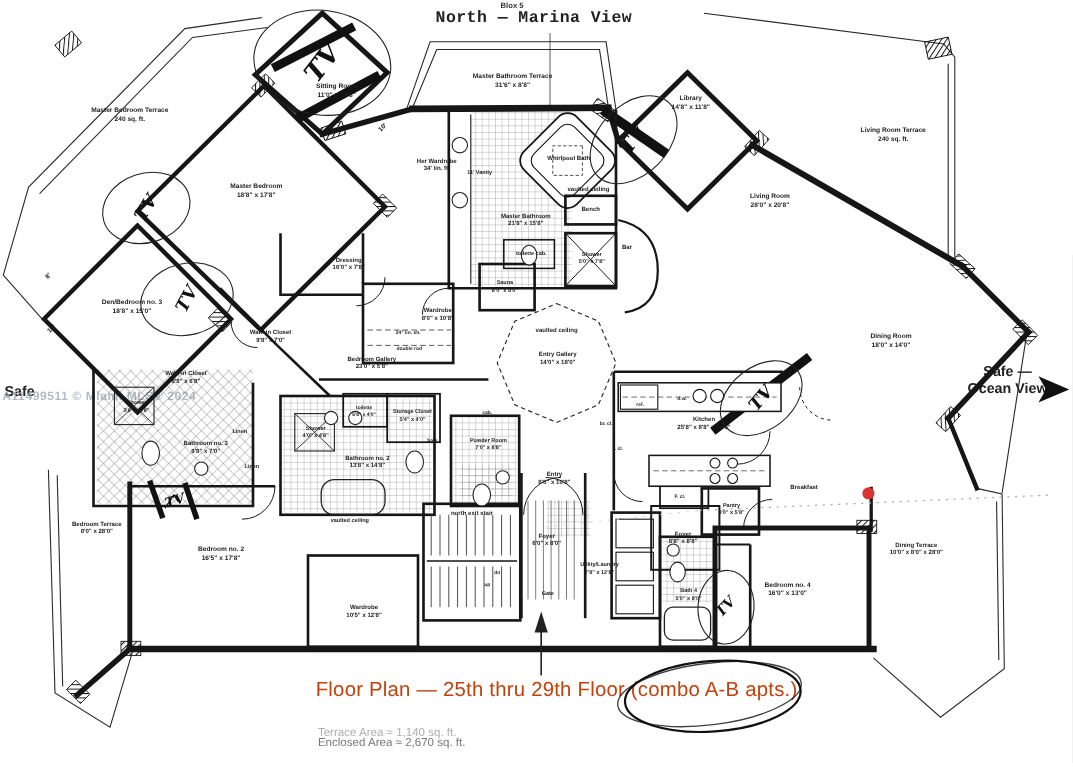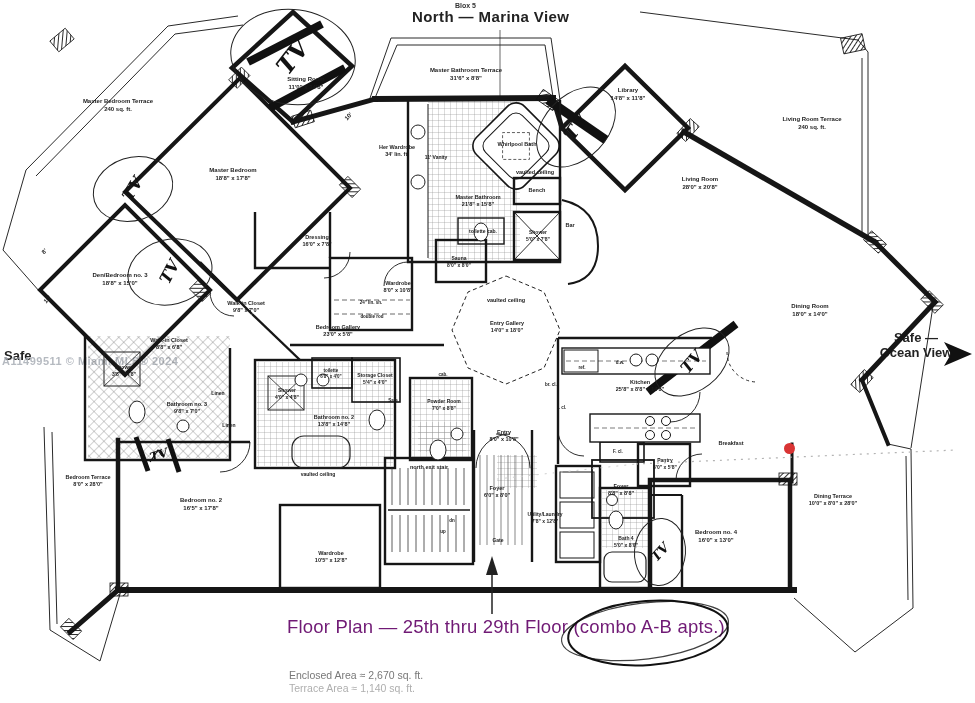--- a/index.html
+++ b/index.html
@@ -3,28 +3,28 @@
 <meta charset="utf-8">
 <style>
   html,body{margin:0;padding:0;background:#e8e8e8;}
   .stage{position:relative;width:975px;height:703px;background:#fff;overflow:hidden;
          font-family:"Liberation Sans",sans-serif;color:#161616;}
   svg{position:absolute;left:0;top:0;z-index:1;}
   .layer{position:absolute;left:0;top:0;width:100%;height:100%;z-index:3;pointer-events:none;}
   .lbl{position:absolute;transform:translate(-50%,-50%);white-space:pre-line;text-align:center;
        font-weight:700;color:#1c1c1c;line-height:1.3;pointer-events:none;}
   .hdr-note{position:absolute;left:455px;top:2px;font-size:7px;font-weight:700;color:#333;}
-  .north{position:absolute;left:412px;top:8px;font-size:15px;font-weight:600;color:#222;letter-spacing:.4px;}
+  .north{position:absolute;left:396px;top:8px;font-size:15px;font-weight:600;color:#222;letter-spacing:.4px;font-family:Liberation Mono, monospace;}
   .east{position:absolute;left:874px;top:331px;width:84px;text-align:center;font-size:13px;font-weight:600;color:#222;line-height:1.15;}
   .west{position:absolute;left:4px;top:348px;font-size:13px;font-weight:700;color:#222;}
   .wm{position:absolute;left:2px;top:355px;font-size:11px;font-weight:700;letter-spacing:.5px;opacity:.85;}
-  .cap1{position:absolute;left:287px;top:616px;font-size:18.5px;color:#701a75;letter-spacing:.2px;}
+  .cap1{position:absolute;left:287px;top:616px;font-size:18.5px;color:#c2410c;letter-spacing:.2px;}
   .cap2{position:absolute;left:287px;top:642px;font-size:18.5px;color:#3a3a3a;letter-spacing:.2px;}
   .cap3{position:absolute;left:289px;top:669px;font-size:10.5px;color:#787878;}
-  .cap4{position:absolute;left:289px;top:682px;font-size:10.5px;color:#9a9a9a;opacity:.8;}
+  .cap4{position:absolute;left:289px;top:660px;font-size:10.5px;color:#9a9a9a;opacity:.8;}
   .tv{position:absolute;transform:translate(-50%,-50%);z-index:4;}
   .tv .ring{position:absolute;left:50%;top:50%;border:1.8px solid #222;border-radius:50%;}
   .tv .txt{position:absolute;left:50%;top:50%;font-family:"DejaVu Serif",serif;font-style:italic;font-weight:600;color:#111;line-height:1;}
   .red-dot{position:absolute;border-radius:50%;z-index:4;}
 </style>
 </head>
 <body>
 
 <div class="stage">
 

